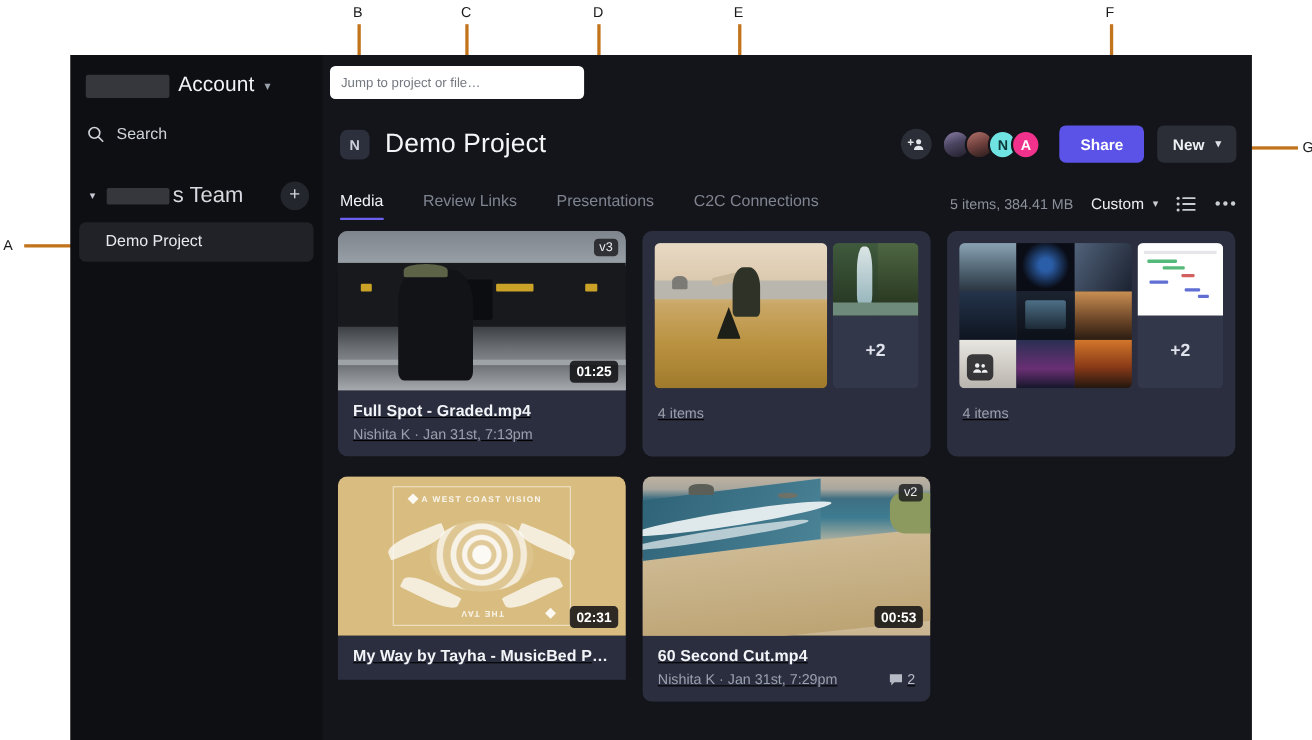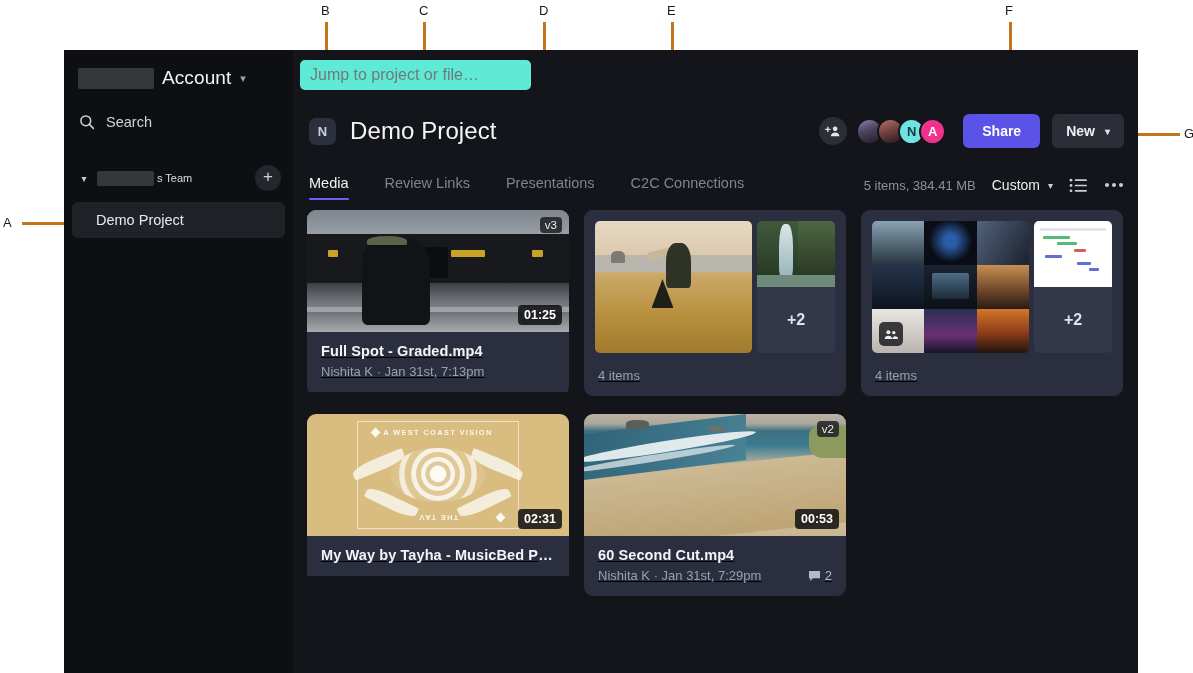--- a/index.html
+++ b/index.html
@@ -44,40 +44,40 @@
     display:flex; align-items:center; gap:11px;
     padding: 16px 14px 6px 15px;
   }
   .search-row .lbl { color:#cfd3da; font-size:14.5px; }
 
   .team-row {
     display:flex; align-items:center; gap:6px;
     padding: 0 12px 0 13px; height:40px; margin-top:22px;
   }
   .team-caret { color:#c6cad2; font-size:10px; width:14px; text-align:center; }
-  .team-name { color:#d7dae0; font-size:11px; display:flex; align-items:center; gap:3px; }
+  .team-name { color:#d7dae0; font-size:20px; display:flex; align-items:center; gap:3px; }
   .plus-btn {
     margin-left:auto; width:26px; height:26px; border-radius:50%;
     background:#24262d; color:#cfd3da; font-size:17px; line-height:24px;
     text-align:center; font-weight:300;
   }
   .proj-item {
     margin: 4px 8px 0 8px; height:36px; border-radius:6px;
     background:#212227; display:flex; align-items:center;
     padding-left:24px; color:#e7e9ed; font-size:14.5px;
   }
 
   
   .main { flex:1; min-width:0; background:#14151a; display:flex; flex-direction:column; }
 
   .topbar { height:50px; display:flex; align-items:center; padding: 0 14px 0 7px; }
   .jump {
-    width:231px; height:30px; border-radius:5px; background:#5eead4;
+    width:231px; height:30px; border-radius:5px; background:#ffffff;
     display:flex; align-items:center; padding-left:10px;
-    color:#73777f; font-size:16px;
+    color:#73777f; font-size:12px;
   }
   .topbar-right { margin-left:auto; display:flex; align-items:center; gap:10px; }
   .days-left { color:#b9bdc6; font-size:13.5px; }
   .sub-btn {
     background:#2e313a; color:#fff; font-size:13.5px; font-weight:700;
     border-radius:5px; padding:7px 13px; letter-spacing:.1px;
   }
   .round-btn {
     width:28px; height:28px; border-radius:50%; background:#2b2e36;
     display:flex; align-items:center; justify-content:center; color:#e9ebef;
@@ -134,21 +134,21 @@
   .custom-sel { color:#eceef1; font-size:14px; display:flex; align-items:center; gap:7px; font-weight:400; }
   .custom-sel .chev { color:#c9cdd4; font-size:10px; }
   .icon-btn { color:#c9cdd4; display:flex; align-items:center; }
 
   
   .grid {
     padding: 10px 14px 0 14px; display:grid; grid-template-columns: repeat(3, 262px);
     gap: 18px 15px; align-content:start;
   }
   .card { border-radius:9px; overflow:hidden; position:relative; }
-  .thumb { position:relative; height:122px; overflow:hidden; }
+  .thumb { position:relative; height:145px; overflow:hidden; }
   .card-foot { background:#2b2e3f; padding: 11px 14px 13px 14px; text-decoration: underline; }
   .card-title { color:#f3f4f7; font-size:14.5px; font-weight:600; letter-spacing:.1px;
     white-space:nowrap; overflow:hidden; text-overflow:ellipsis; }
   .card-sub { color:#9ba0ad; font-size:13px; margin-top:5px; display:flex; align-items:center; }
   .cmt { margin-left:auto; display:flex; align-items:center; gap:4px; color:#b6bac4; font-size:13px; }
 
   .badge-v {
     position:absolute; top:7px; right:7px; background:rgba(20,20,24,.78);
     color:#eceef2; font-size:11.5px; border-radius:4px; padding:2px 5px; font-weight:500;
   }

